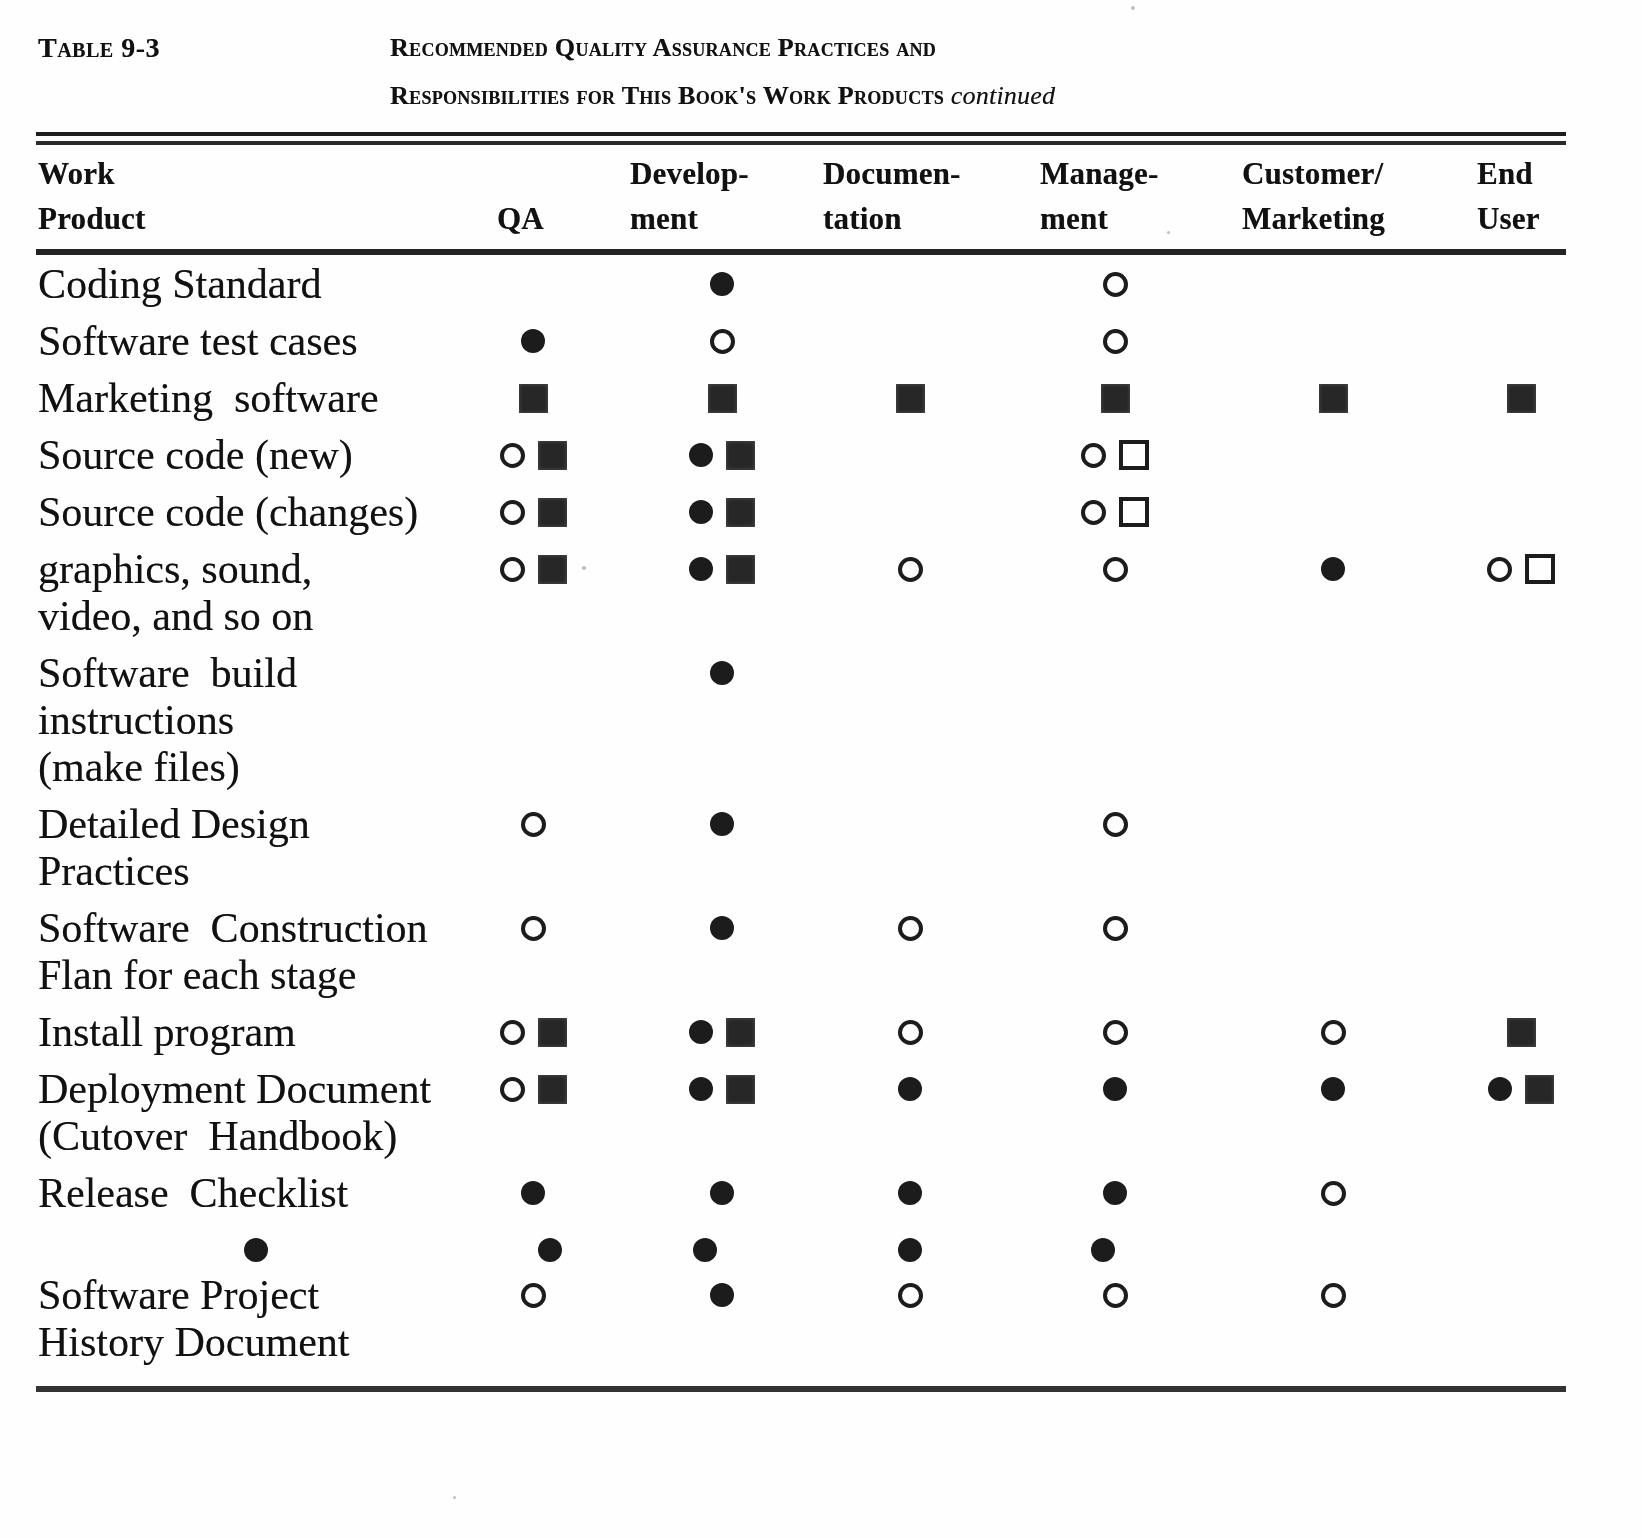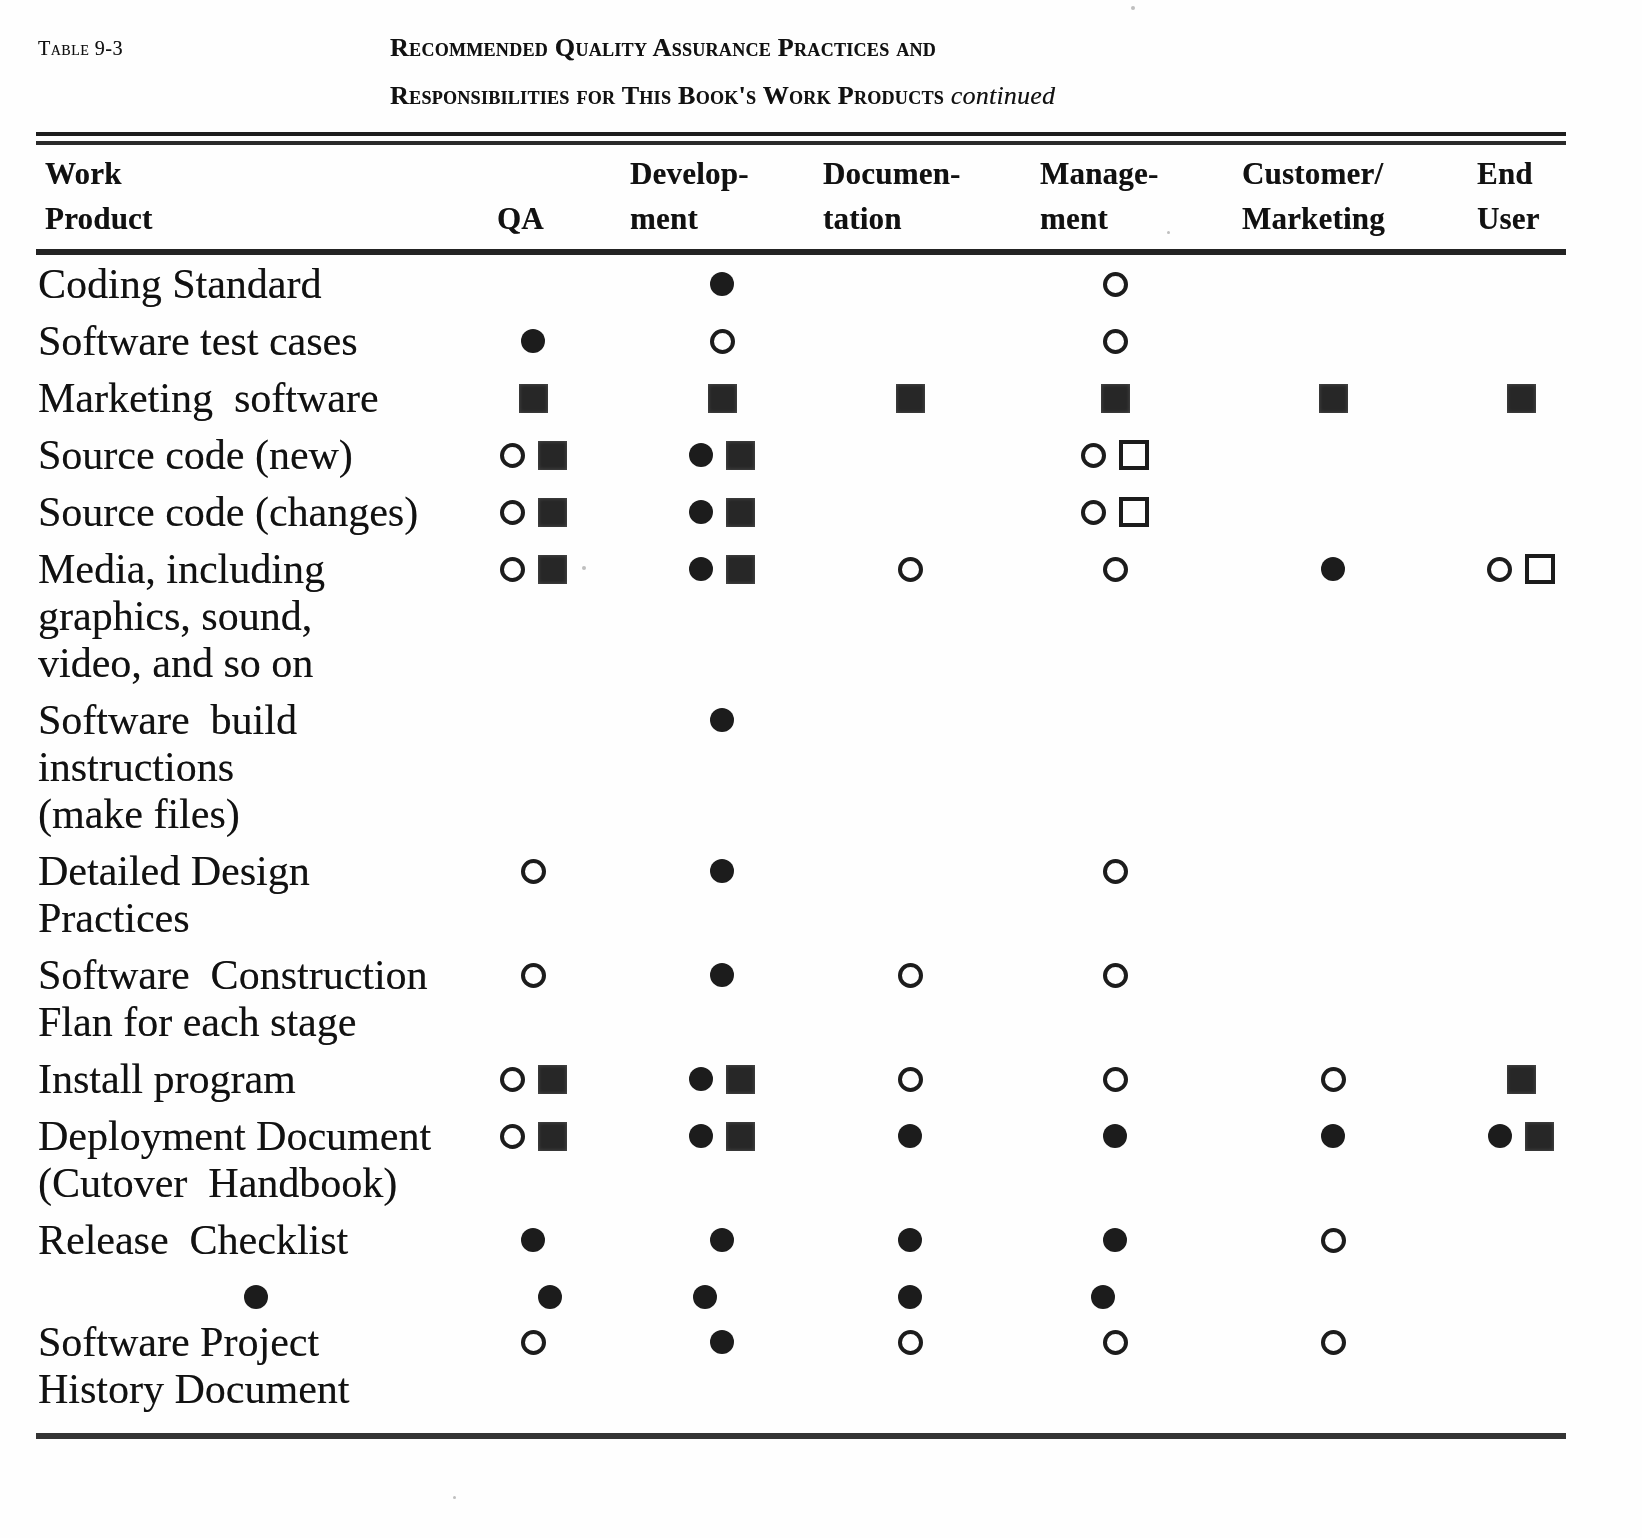--- a/index.html
+++ b/index.html
@@ -9,40 +9,40 @@
     background:#fefefe;
     font-family:"Liberation Serif","DejaVu Serif",serif;
     color:#111;
     overflow:hidden;
     text-shadow:0.2px 0.2px 0.5px rgba(0,0,0,0.45);
   }
   
   .caption{display:flex;padding:24px 0 0 38px;}
   .caption-label{
     width:352px;flex:0 0 352px;
-    font-weight:400;font-variant-caps:small-caps;
-    font-size:20px;line-height:48px;letter-spacing:0.5px;
+    font-weight:700;font-variant-caps:small-caps;
+    font-size:28px;line-height:48px;letter-spacing:0.5px;
   }
   .caption-title{font-weight:700;font-size:26px;line-height:48px;letter-spacing:0.3px;}
   .caption-title .sc{font-variant-caps:small-caps;}
   .caption-title .cont{font-variant-caps:normal;font-style:italic;font-weight:400;letter-spacing:0.2px;}
   
   .tblwrap{margin-left:36px;width:1530px;}
   .rule-double{
     margin-top:12px;height:13px;box-sizing:border-box;
     border-top:4px solid #1d1d1d;border-bottom:4px solid #2a2a2a;
   }
   .rule-single{height:6px;background:#232323;}
   .rule-bottom{height:6px;background:#343434;margin-top:20px;}
   
   .grid{display:grid;grid-template-columns:440px 114px 230px 180px 230px 230px 106px;}
   
   .thead{align-items:end;padding:6px 0 8px 0;}
   .hcell{font-weight:700;font-size:31px;line-height:45px;letter-spacing:0.2px;}
-  .hc-label{padding-left:2px;margin-left:7px;}
+  .hc-label{padding-left:2px;}
   .hc-qa{padding-left:21px;}
   .hc-development{padding-left:40px;}
   .hc-documentation{padding-left:3px;}
   .hc-management{padding-left:40px;}
   .hc-customer_marketing{padding-left:12px;}
   .hc-end_user{padding-left:17px;}
   
   .rows{padding-top:6px;}
   .row{margin-bottom:10px;}
   .label-cell{font-size:42px;line-height:47px;padding-left:2px;}
@@ -202,21 +202,20 @@
           <div class="sym-cell c-documentation"></div>
           <div class="sym-cell c-management">
             <span class="sym open-circle"></span>
             <span class="sym open-square"></span>
           </div>
           <div class="sym-cell c-customer_marketing"></div>
           <div class="sym-cell c-end_user"></div>
         </div>
         <div class="grid row">
           <div class="label-cell">
-            <div class="label-line">Media, including</div>
             <div class="label-line">graphics, sound,</div>
             <div class="label-line">video, and so on</div>
           </div>
           <div class="sym-cell c-qa">
             <span class="sym open-circle"></span>
             <span class="sym filled-square"></span>
           </div>
           <div class="sym-cell c-development">
             <span class="sym filled-circle"></span>
             <span class="sym filled-square"></span>

